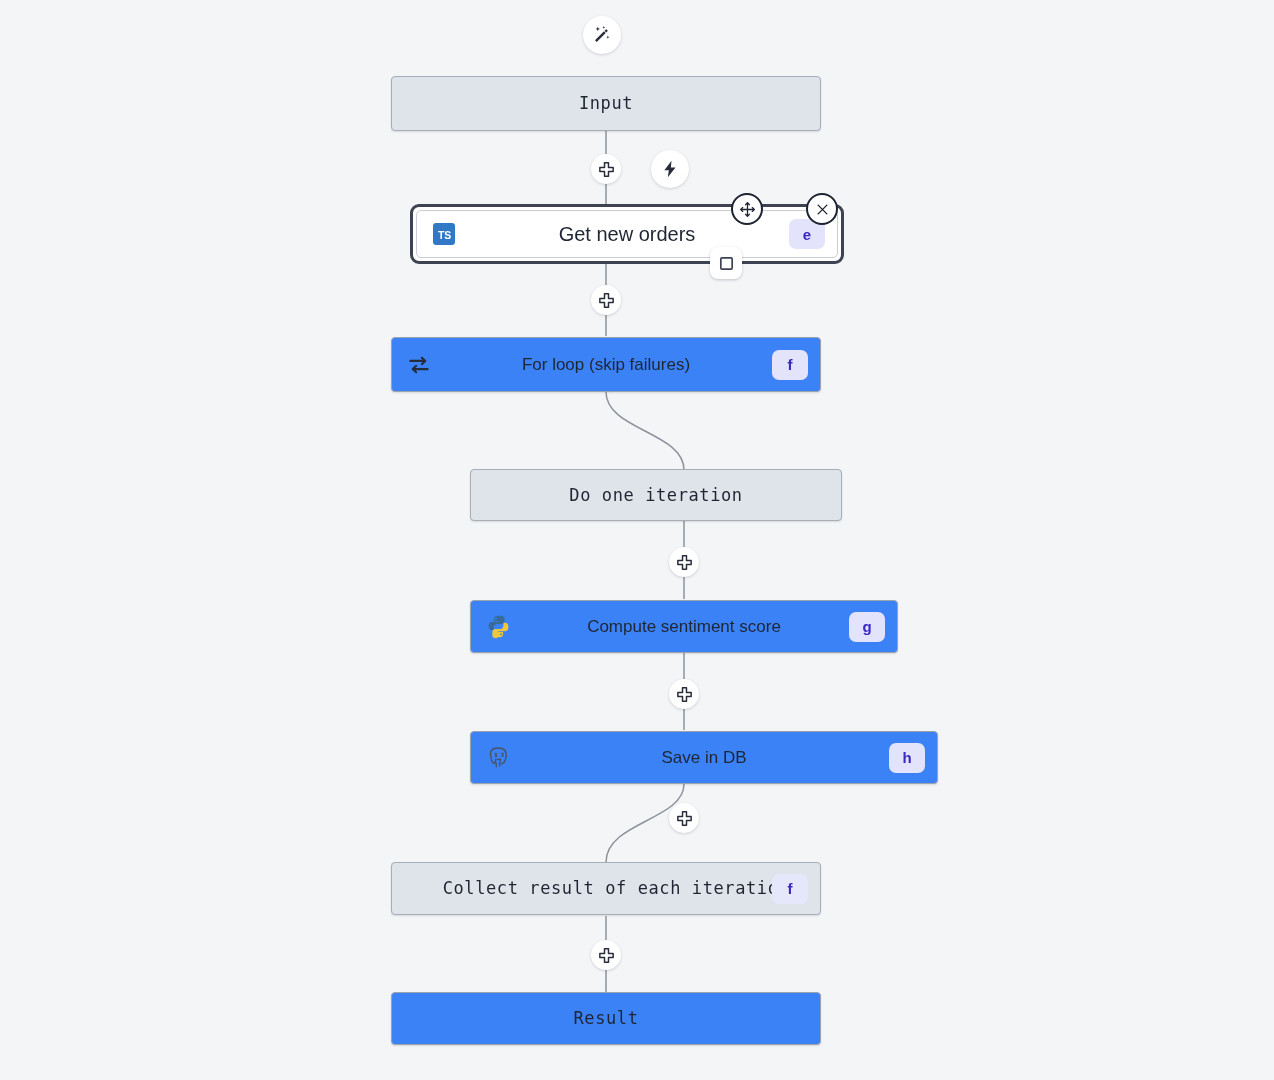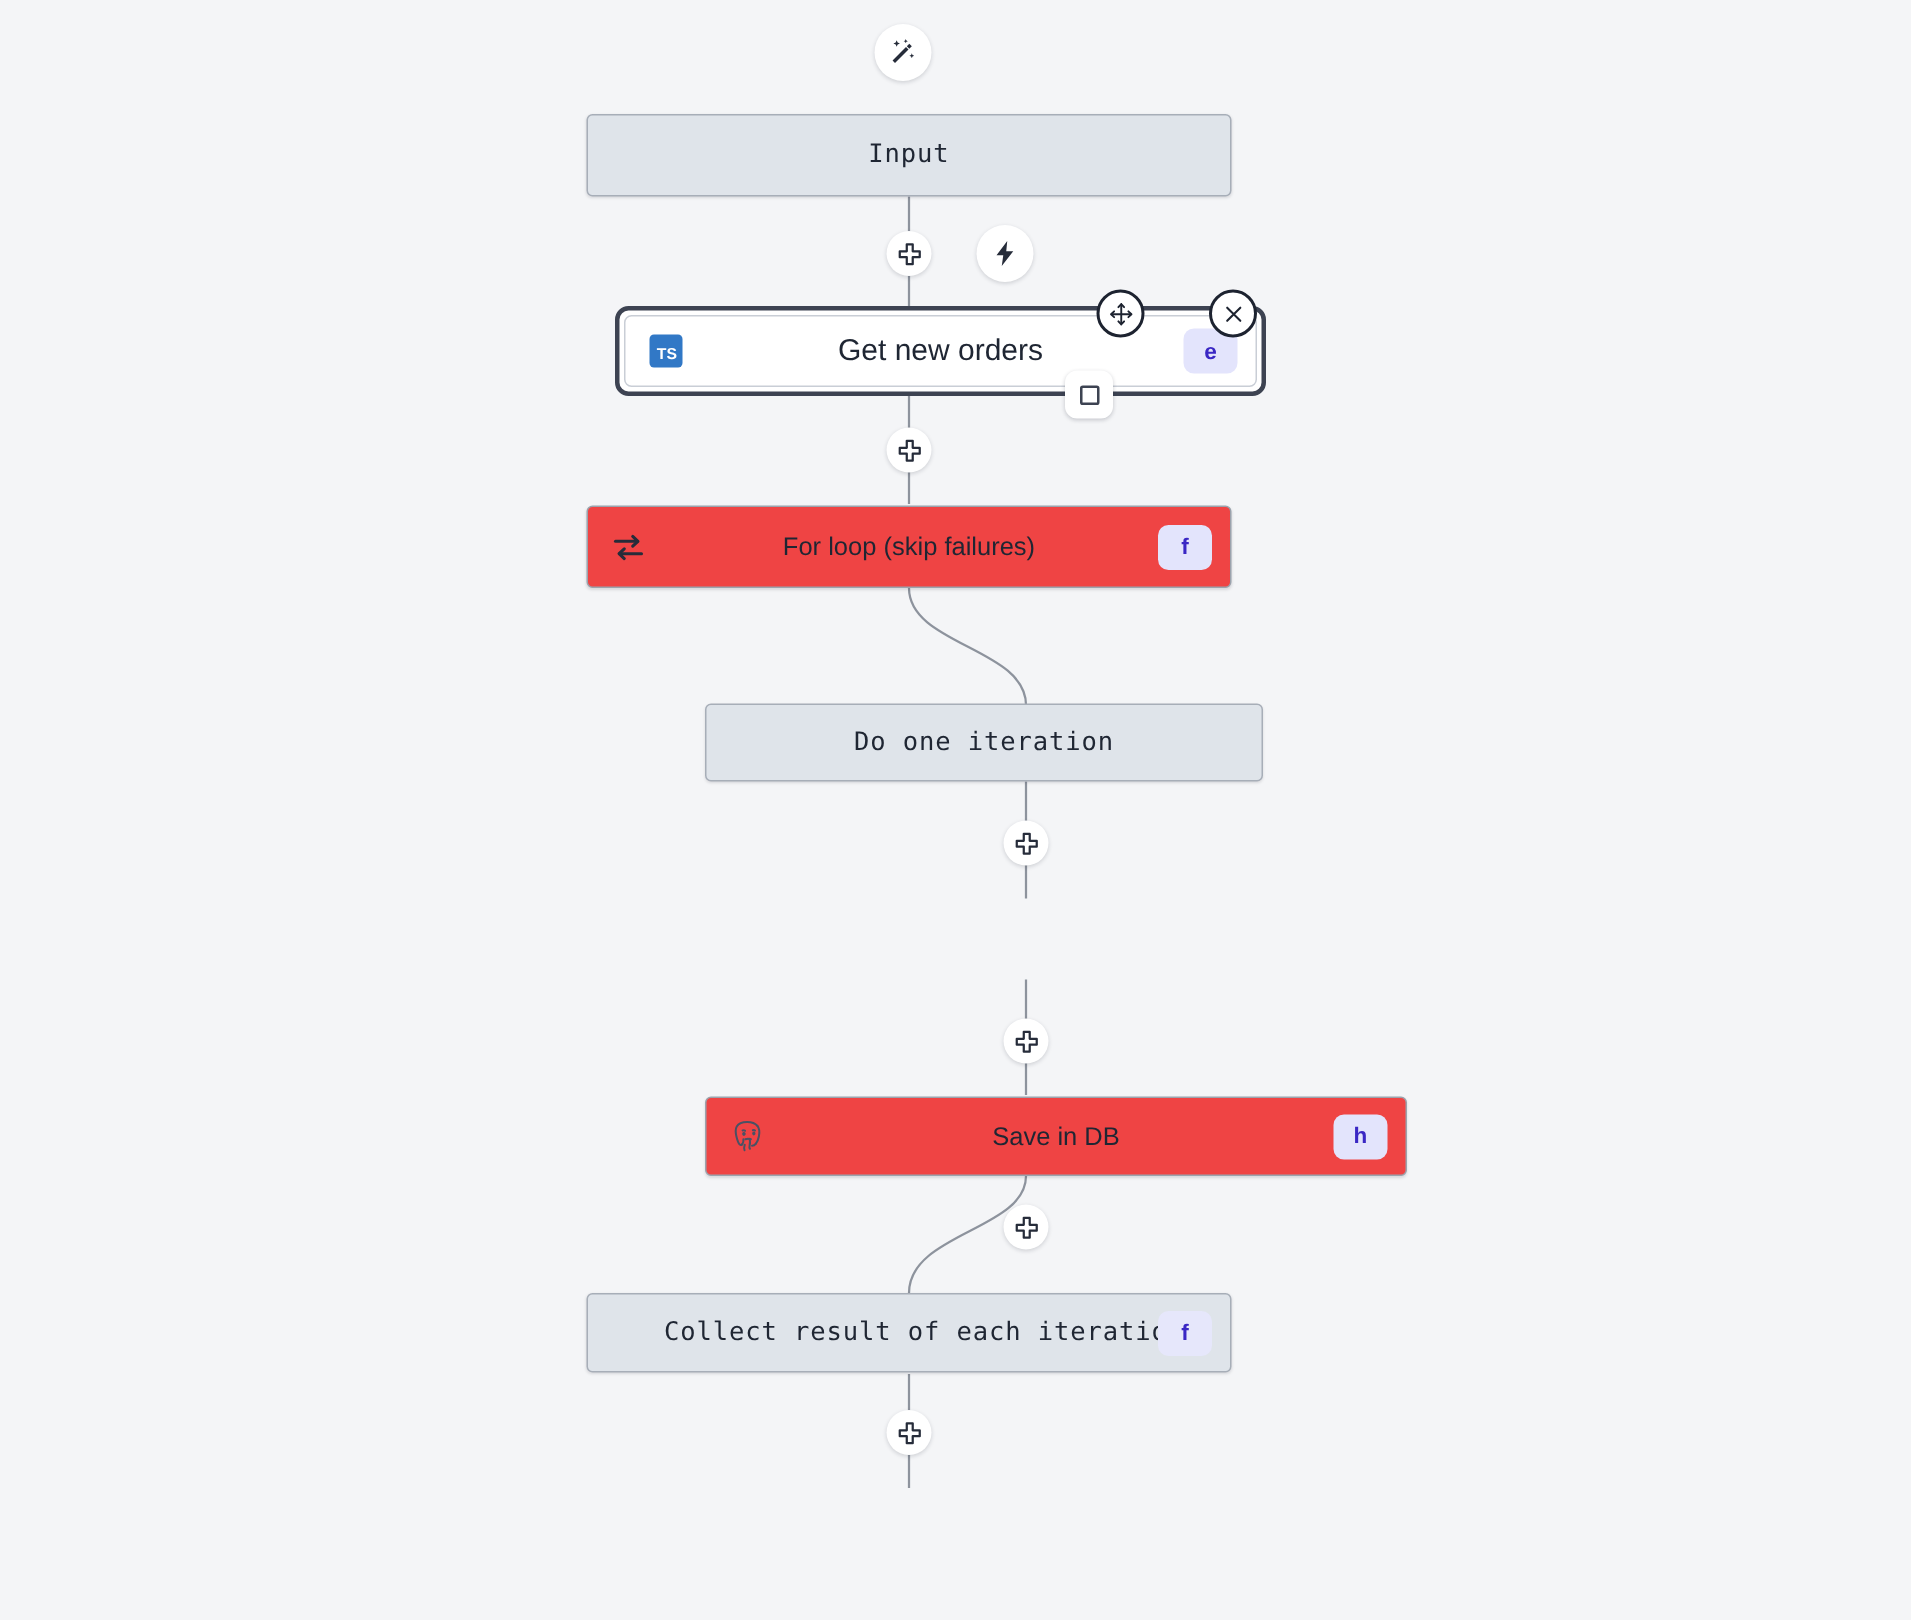--- a/index.html
+++ b/index.html
@@ -32,21 +32,21 @@
     position: absolute;
     box-sizing: border-box;
     display: flex;
     align-items: center;
     border: 1px solid #a7aeb8;
     border-radius: 4px;
     box-shadow: 0 1px 2px rgba(20,25,40,0.13);
     justify-content: center;
   }
   .node.shaded   { background: #dfe4ea; }
-  .node.plain    { background: #ef4444; border-color: #9ba3ad; }
+  .node.plain    { background: #3b82f6; border-color: #9ba3ad; }
 
   .node-label {
     flex: 1 1 auto;
     text-align: center;
     color: #1f2633;
     font-size: 16.5px;
     line-height: 1;
     white-space: nowrap;
   }
   .mono .node-label {
@@ -249,20 +249,36 @@
   <div class="node shaded mono" style="left:470px; top:469px; width:372px; height:52px;">
     <span class="node-label">Do one iteration</span>
   </div>
 
   <div class="circle-btn plus-btn" style="left:669px; top:547px;">
     <svg width="17" height="17" viewBox="0 0 24 24">
       <path d="M9.2 2.6 h5.6 v6.6 h6.6 v5.6 h-6.6 v6.6 h-5.6 v-6.6 h-6.6 v-5.6 h6.6 Z" fill="#ffffff" stroke="#262c3a" stroke-width="2.1" stroke-linejoin="round"></path>
     </svg>
   </div>
 
+  <div class="node plain sans" style="left:470px; top:600px; width:428px; height:53px;">
+    <span class="node-icon">
+      <svg width="25" height="25" viewBox="0 0 24 24">
+        <path d="M11.9 1.6 c-2.6 0-4.3 0.9-4.3 2.8 v2.3 h4.5 v0.8 H5.9 c-2.0 0-3.4 1.2-3.4 4.1
+                 c0 2.8 1.2 4.1 3.1 4.1 h1.7 v-2.7 c0-2.1 1.7-3.5 3.7-3.5 h4.0 c1.7 0 2.9-1.3 2.9-2.9
+                 V4.4 c0-1.7-1.6-2.5-3.7-2.8 C13.5 1.6 12.7 1.6 11.9 1.6 Z M9.5 3.5
+                 c0.5 0 0.9 0.4 0.9 1 c0 0.5-0.4 0.9-0.9 0.9 c-0.5 0-0.9-0.4-0.9-0.9 C8.6 3.9 9.0 3.5 9.5 3.5 Z" fill="#366b9c"></path>
+        <path d="M12.1 22.4 c2.6 0 4.3-0.9 4.3-2.8 v-2.3 h-4.5 v-0.8 h6.2 c2.0 0 3.4-1.2 3.4-4.1
+                 c0-2.8-1.2-4.1-3.1-4.1 h-1.7 v2.7 c0 2.1-1.7 3.5-3.7 3.5 h-4.0 c-1.7 0-2.9 1.3-2.9 2.9
+                 v3.2 c0 1.7 1.6 2.5 3.7 2.8 C10.5 22.4 11.3 22.4 12.1 22.4 Z M14.5 20.5
+                 c-0.5 0-0.9-0.4-0.9-1 c0-0.5 0.4-0.9 0.9-0.9 c0.5 0 0.9 0.4 0.9 0.9 C15.4 20.1 15.0 20.5 14.5 20.5 Z" fill="#f0c63c"></path>
+      </svg>
+    </span>
+    <span class="node-label">Compute sentiment score</span>
+    <span class="badge">g</span>
+  </div>
 
   <div class="circle-btn plus-btn" style="left:669px; top:679px;">
     <svg width="17" height="17" viewBox="0 0 24 24">
       <path d="M9.2 2.6 h5.6 v6.6 h6.6 v5.6 h-6.6 v6.6 h-5.6 v-6.6 h-6.6 v-5.6 h6.6 Z" fill="#ffffff" stroke="#262c3a" stroke-width="2.1" stroke-linejoin="round"></path>
     </svg>
   </div>
 
   <div class="node plain sans" style="left:470px; top:731px; width:468px; height:53px;">
     <span class="node-icon">
       <svg width="26" height="26" viewBox="0 0 24 24">
@@ -296,14 +312,17 @@
     <span class="node-label" style="padding-left:20px;">Collect result of each iteration</span>
     <span class="badge" style="background:#e6e7fb;">f</span>
   </div>
 
   <div class="circle-btn plus-btn" style="left:591px; top:940px;">
     <svg width="17" height="17" viewBox="0 0 24 24">
       <path d="M9.2 2.6 h5.6 v6.6 h6.6 v5.6 h-6.6 v6.6 h-5.6 v-6.6 h-6.6 v-5.6 h6.6 Z" fill="#ffffff" stroke="#262c3a" stroke-width="2.1" stroke-linejoin="round"></path>
     </svg>
   </div>
 
+  <div class="node plain mono" style="left:391px; top:992px; width:430px; height:53px;">
+    <span class="node-label">Result</span>
+  </div>
 
 </div>
 
 </body></html>

